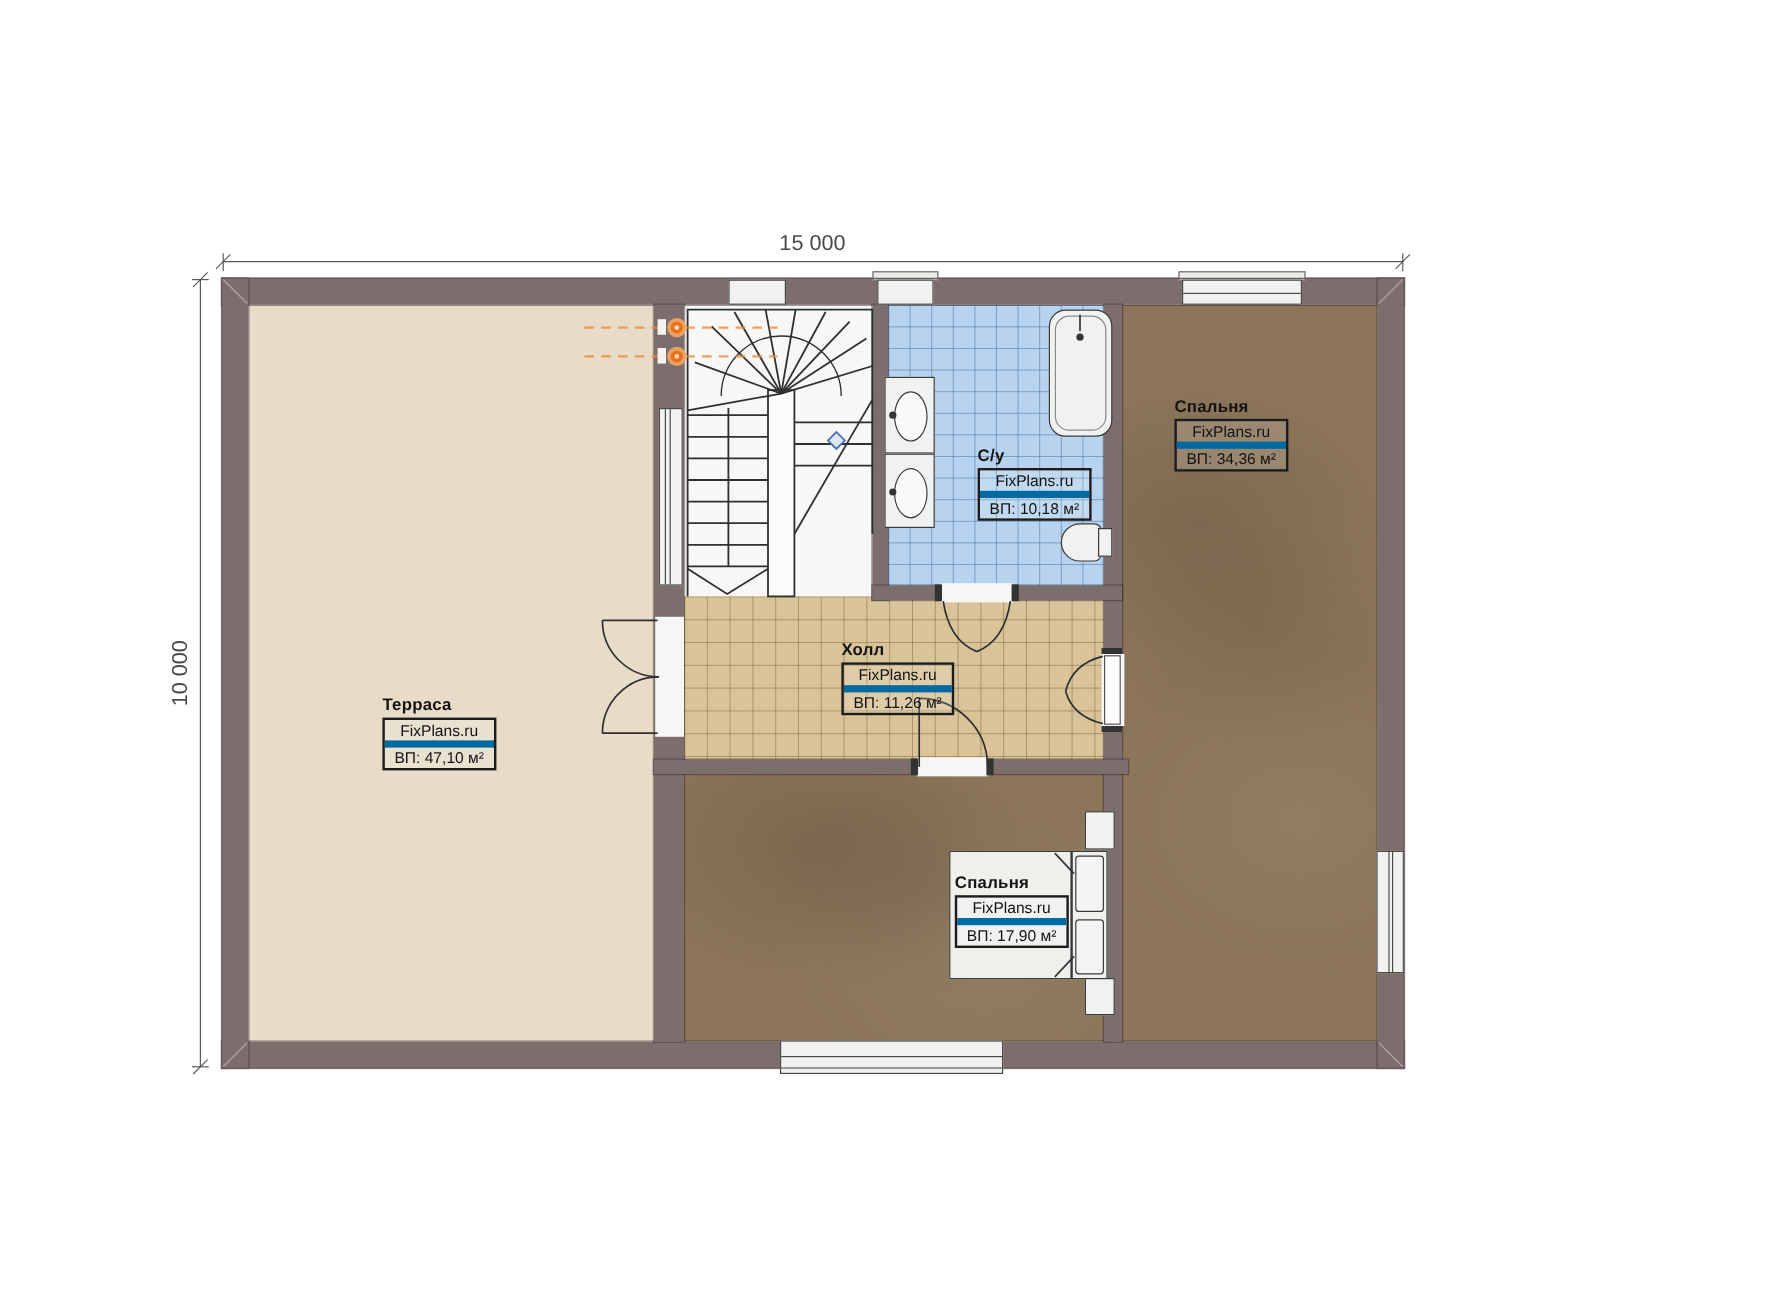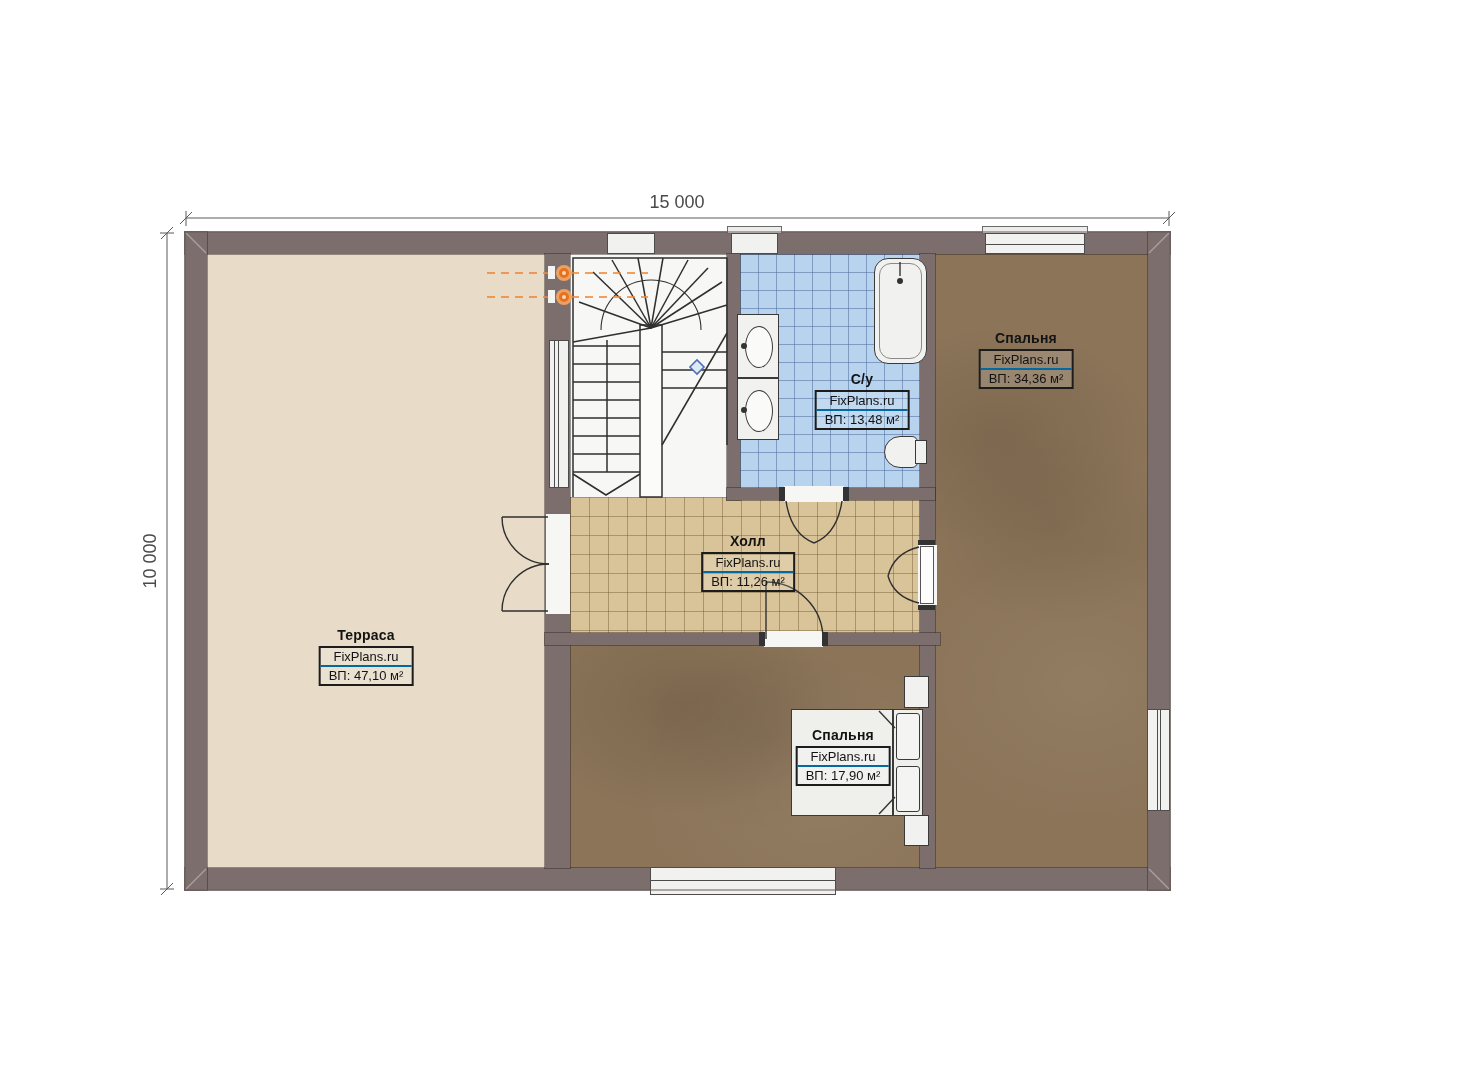--- a/index.html
+++ b/index.html
@@ -38,25 +38,25 @@
 
   
   .fixture{background:#f1f1ef;border:1.6px solid #3a3a3a;z-index:18;}
   .tub-inner{position:absolute;left:4px;right:4px;top:4px;bottom:4px;border:1px solid #8a8a8a;border-radius:12px;}
   .basin{position:absolute;left:7px;top:11px;width:26px;height:40px;border:1.6px solid #3a3a3a;border-radius:50%;background:#fafaf9;}
 
   
   svg.overlay{position:absolute;left:0;top:0;z-index:25;pointer-events:none;}
 
   
-  .room-label{position:absolute;z-index:30;display:flex;flex-direction:column;align-items:center;
+  .room-label{position:absolute;z-index:30;display:flex;flex-direction:column;align-items:flex-start;
               transform:translateX(-50%);color:#131313;}
   .room-label .title{font-weight:bold;font-size:14px;margin-bottom:3px;letter-spacing:.2px;}
   .label-box{border:2px solid #1c1c1c;background:rgba(255,255,255,.16);}
-  .label-box .row{padding:1px 8px;font-size:13px;text-align:center;white-space:nowrap;border-bottom:2px solid #0369a1;}
+  .label-box .row{padding:1px 8px;font-size:13px;text-align:center;white-space:nowrap;border-bottom:6px solid #0369a1;}
   .label-box .row:last-child{border-bottom:none;}
 
   
   .dim-text{position:absolute;z-index:30;color:#4a4a4a;font-size:18px;}
   .dim-top{left:677px;top:192px;transform:translateX(-50%);text-align:center;}
   .dim-left{left:150px;top:561px;transform:translate(-50%,-50%) rotate(-90deg);}
 </style>
 </head>
 <body>
 
@@ -222,41 +222,41 @@
         <circle cx="900" cy="281" r="3" fill="#333" stroke="none"></circle>
       <circle cx="744" cy="346" r="3" fill="#333" stroke="none"></circle>
         <circle cx="744" cy="410" r="3" fill="#333" stroke="none"></circle>
       <line x1="879" y1="711" x2="895" y2="728"></line>
         <line x1="879" y1="814" x2="895" y2="797"></line>
     </g>
 
     <rect x="185" y="232" width="985" height="658" fill="none" stroke="#685a5a" stroke-width="1"></rect>
   </svg>
 
-  <div class="room-label" style="left:366px;top:579px;margin-top:48px;">
+  <div class="room-label" style="left:366px;top:579px;">
     <div class="title">Терраса</div>
     <div class="label-box">
       <div class="row">FixPlans.ru</div>
       <div class="row">ВП: 47,10 м²</div>
     </div>
   </div>
 
   <div class="room-label" style="left:1026px;top:330px;">
     <div class="title">Спальня</div>
     <div class="label-box">
       <div class="row">FixPlans.ru</div>
       <div class="row">ВП: 34,36 м²</div>
     </div>
   </div>
 
   <div class="room-label" style="left:842px;top:371px;padding-left:40px;">
     <div class="title">С/у</div>
     <div class="label-box">
       <div class="row">FixPlans.ru</div>
-      <div class="row">ВП: 13,48 м²</div>
+      <div class="row">ВП: 10,18 м²</div>
     </div>
   </div>
 
   <div class="room-label" style="left:748px;top:533px;">
     <div class="title">Холл</div>
     <div class="label-box">
       <div class="row">FixPlans.ru</div>
       <div class="row">ВП: 11,26 м²</div>
     </div>
   </div>

